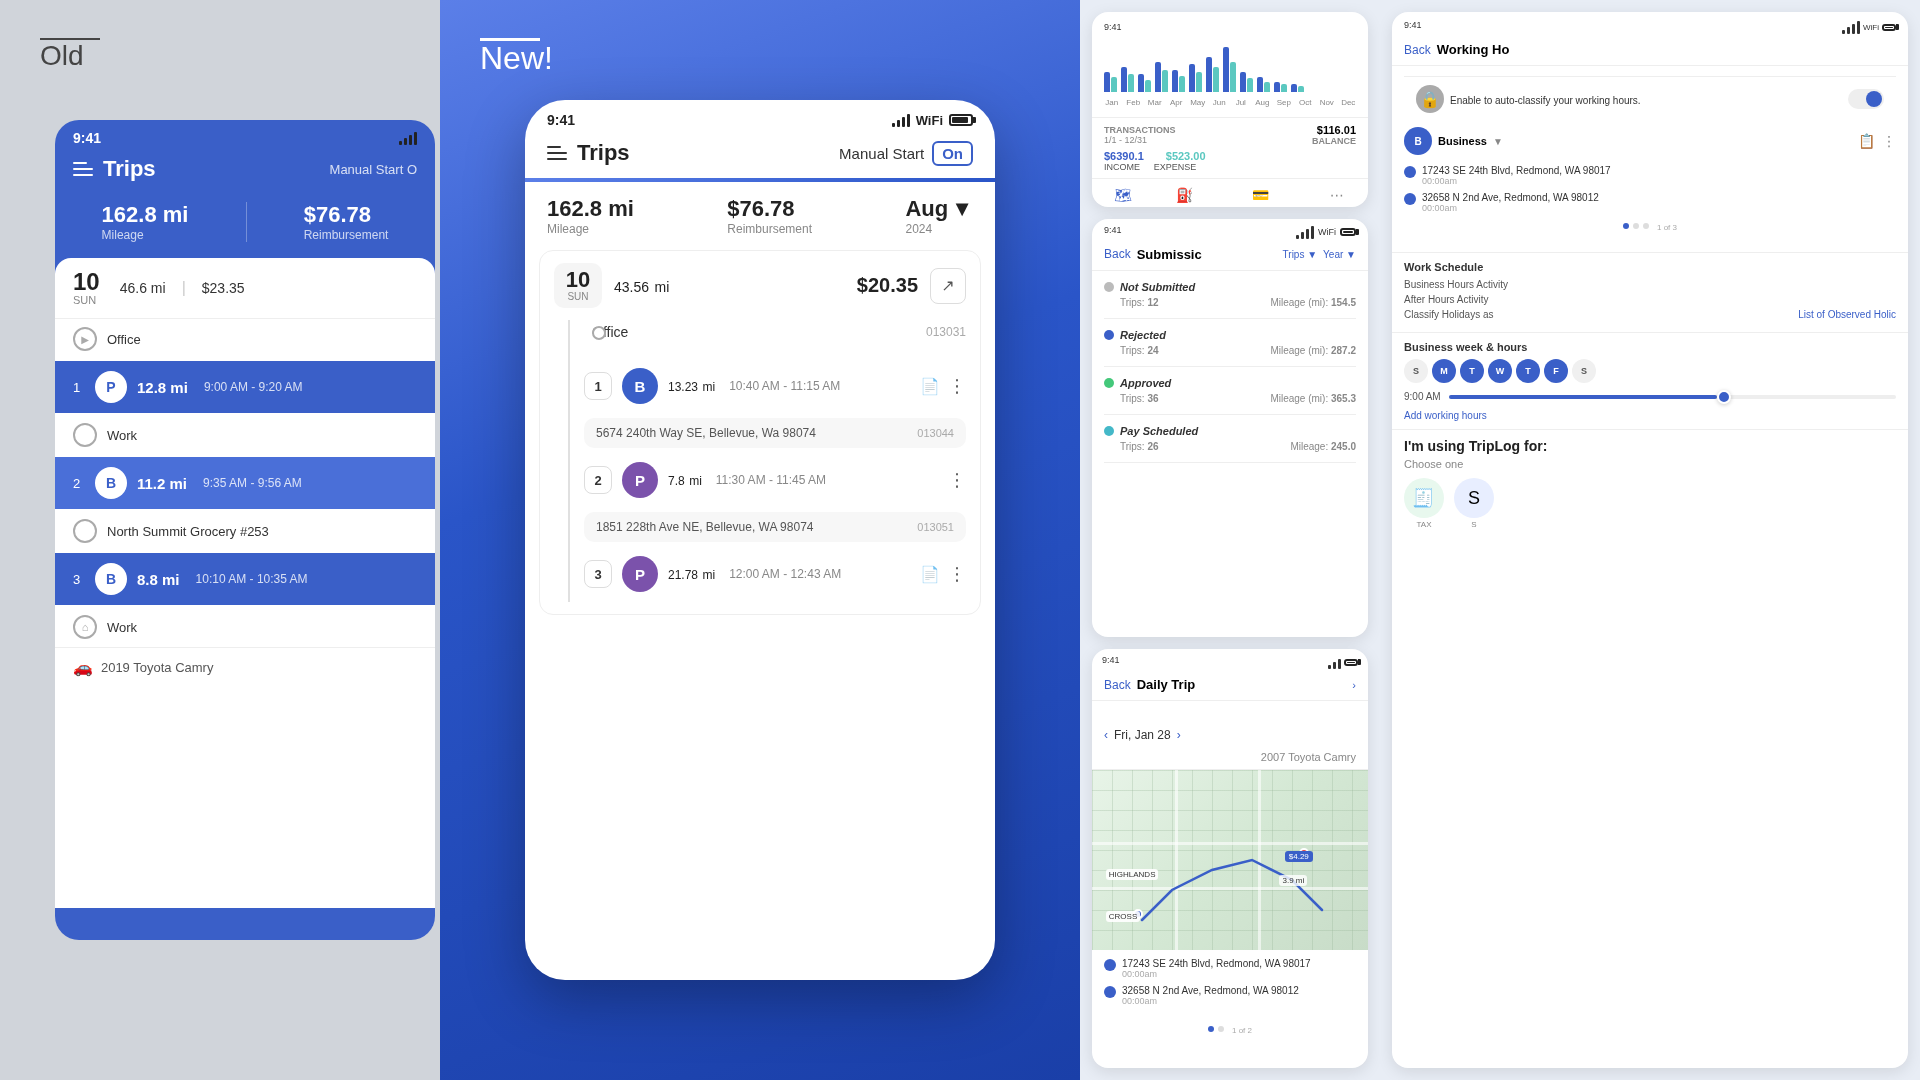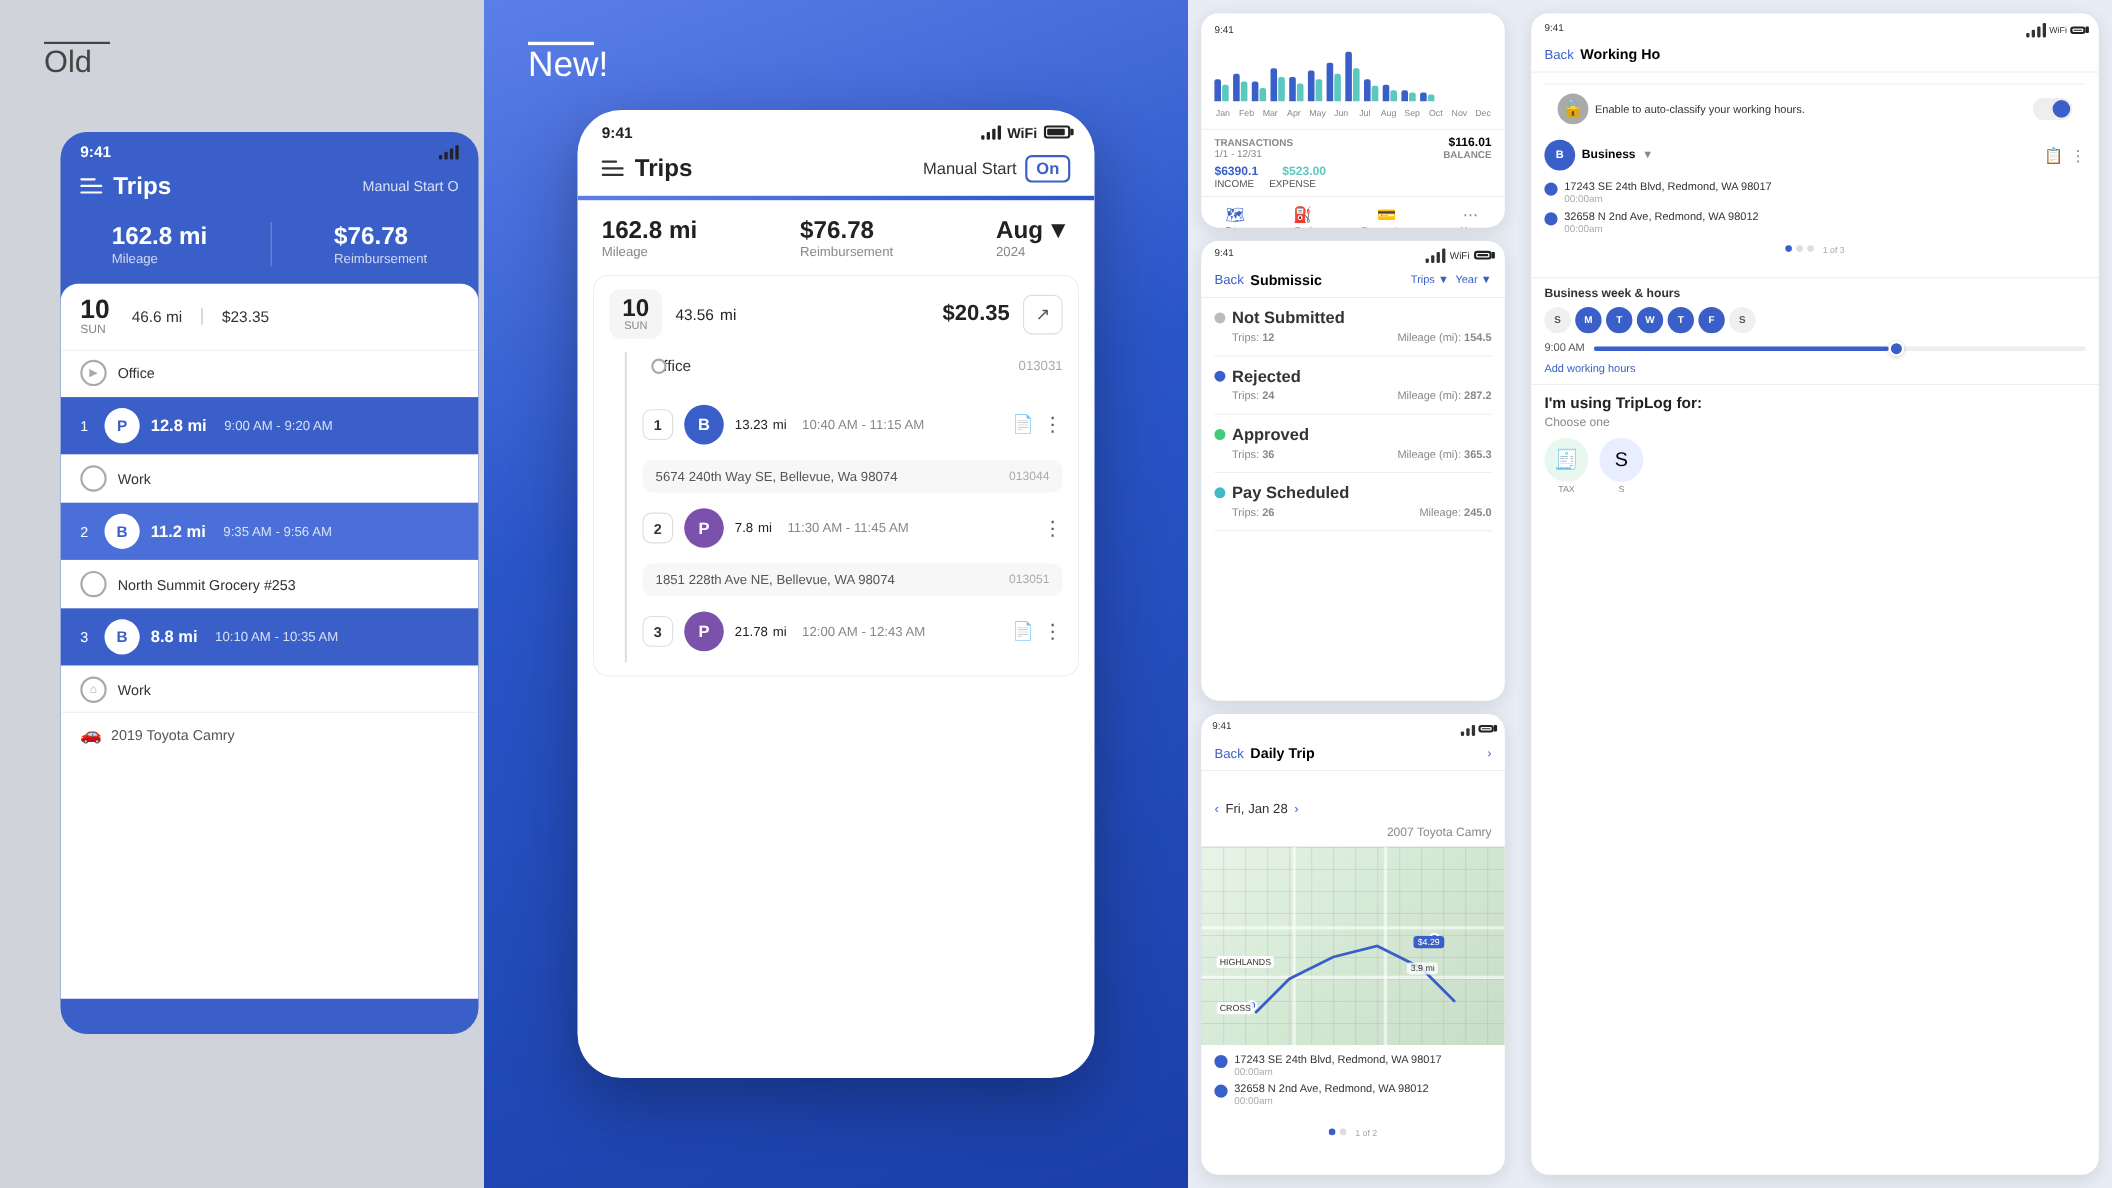--- a/index.html
+++ b/index.html
@@ -654,21 +654,21 @@
     .status-dot {
       width: 10px;
       height: 10px;
       border-radius: 50%;
     }
     .dot-gray { background: #bbb; }
     .dot-blue { background: #3a5fc8; }
     .dot-red { background: #e04444; }
     .dot-green { background: #44c87a; }
     .dot-teal { background: #44b8c8; }
-    .status-name { font-size: 15px; font-weight: 600; color: #333; }
+    .status-name { font-size: 11px; font-weight: 600; color: #333; font-style: italic; }
     .status-meta {
       display: flex;
       justify-content: space-between;
       font-size: 10px;
       color: #888;
       margin-left: 16px;
     }
     .revise-btn {
       background: #3a5fc8;
       color: white;
@@ -1552,20 +1552,33 @@
         </div>
 
         <div class="working-page-dots">
           <div class="map-dot active"></div>
           <div class="map-dot"></div>
           <div class="map-dot"></div>
           <span style="font-size:8px;color:#aaa;margin-left:4px;">1 of 3</span>
         </div>
       </div>
 
+      <div class="working-schedule-section">
+        <div class="schedule-title">Work Schedule</div>
+        <div class="schedule-row">
+          <span class="schedule-label">Business Hours Activity</span>
+        </div>
+        <div class="schedule-row">
+          <span class="schedule-label">After Hours Activity</span>
+        </div>
+        <div class="schedule-row">
+          <span class="schedule-label">Classify Holidays as</span>
+          <span class="schedule-link">List of Observed Holic</span>
+        </div>
+      </div>
 
       <div style="padding:8px 12px;border-top:1px solid #eee;">
         <div class="schedule-title">Business week &amp; hours</div>
         <div class="day-selector">
           <div class="day-btn">S</div>
           <div class="day-btn active">M</div>
           <div class="day-btn active">T</div>
           <div class="day-btn active">W</div>
           <div class="day-btn active">T</div>
           <div class="day-btn active">F</div>

